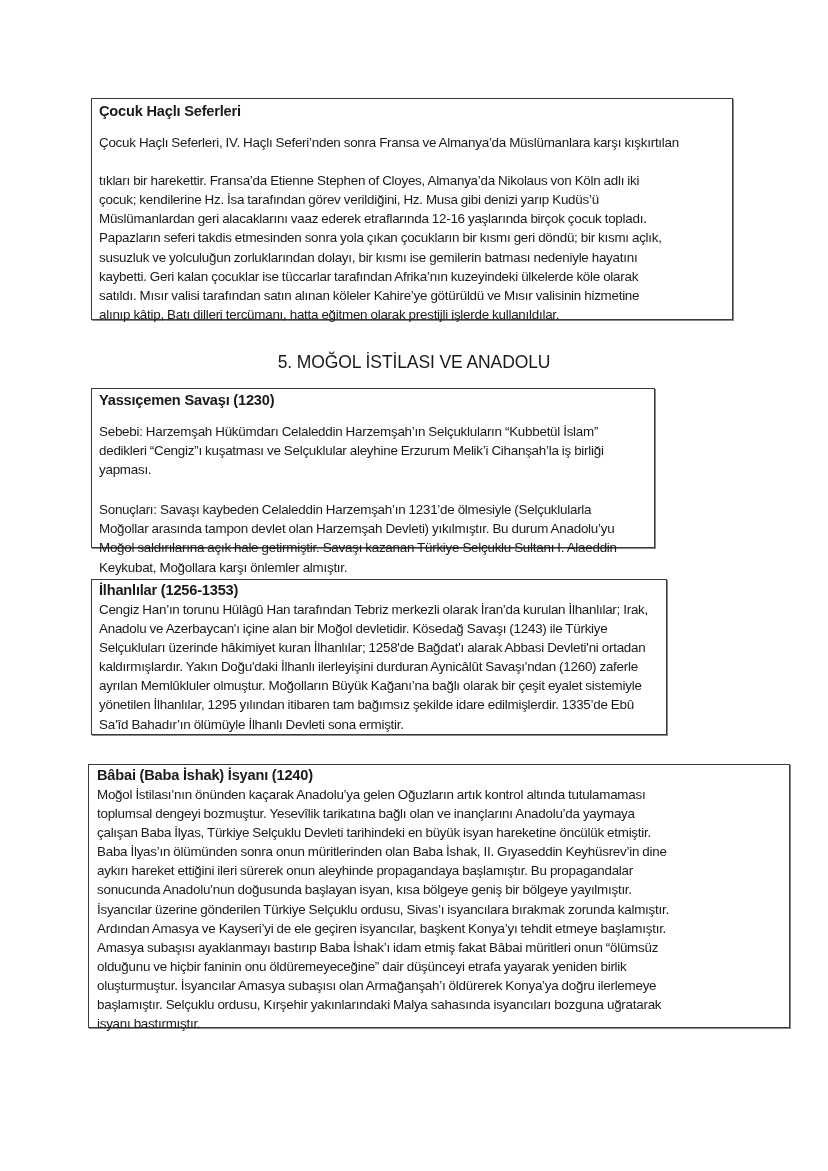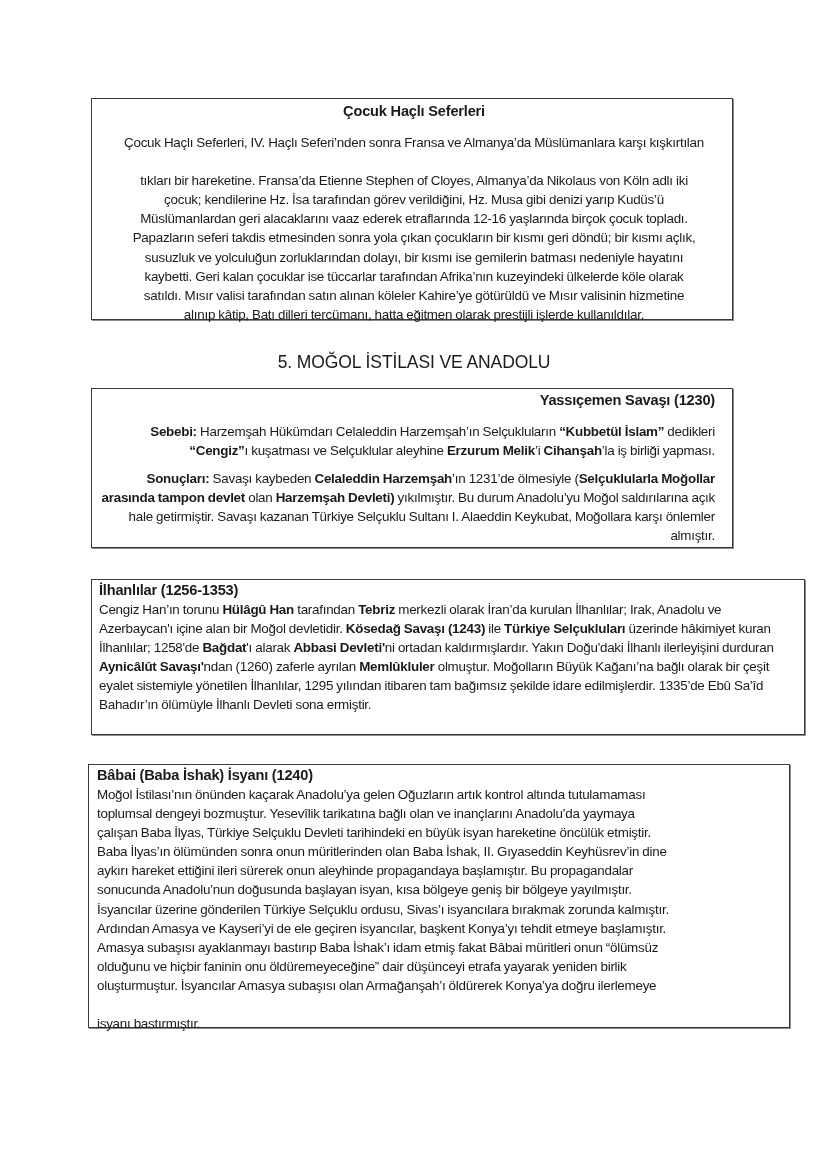--- a/index.html
+++ b/index.html
@@ -29,48 +29,48 @@
       margin: 0;
       letter-spacing: -0.2px;
     }
     .box-text {
       font-size: 13.4px;
       line-height: 19.1px;
       margin: 0;
       letter-spacing: -0.25px;
       word-spacing: -0.3px;
     }
-    .box-text b { font-weight: bold; }
+    .box-text b { font-weight: normal; }
     .section-heading {
       position: absolute;
       left: 0;
       width: 828px;
       top: 352px;
       text-align: center;
       font-weight: normal;
       font-size: 17.5px;
       letter-spacing: -0.1px;
     }
-    #box1 { left: 91px; top: 98px; width: 642px; height: 222px; padding: 2px 3px 0 7px; text-align: center; }
+    #box1 { left: 91px; top: 98px; width: 642px; height: 222px; padding: 2px 3px 0 7px; }
     #box1 .box-title { margin-top: 1px; margin-bottom: 12px; }
-    #box2 { left: 91px; top: 388px; width: 642px; height: 160px; padding: 2px 17px 0 7px; text-align: right; }
+    #box2 { left: 91px; top: 388px; width: 564px; height: 160px; padding: 2px 17px 0 7px; }
     #box2 .box-title { margin-bottom: 12px; }
-    #box2 .para2 { margin-top: 9px; }
-    #box3 { left: 91px; top: 579px; width: 714px; height: 156px; padding: 1px 7px 0 7px; }
+    #box2 .para2 { margin-top: 21px; }
+    #box3 { left: 91px; top: 579px; width: 576px; height: 156px; padding: 1px 7px 0 7px; }
     #box4 { left: 88px; top: 764px; width: 702px; height: 264px; padding: 1px 8px 0 8px; }
   </style>
 </head>
 <body>
 
 <div class="box" id="box1">
   <p class="box-title">Çocuk Haçlı Seferleri</p>
   <p class="box-text">
     <span>Çocuk Haçlı Seferleri, IV. Haçlı Seferi’nden sonra Fransa ve Almanya’da Müslümanlara karşı kışkırtılan</span><br>
     <br>
-    <span>tıkları bir hareketine. Fransa’da Etienne Stephen of Cloyes, Almanya’da Nikolaus von Köln adlı iki</span><br>
+    <span>tıkları bir harekettir. Fransa’da Etienne Stephen of Cloyes, Almanya’da Nikolaus von Köln adlı iki</span><br>
     <span>çocuk; kendilerine Hz. İsa tarafından görev verildiğini, Hz. Musa gibi denizi yarıp Kudüs’ü</span><br>
     <span>Müslümanlardan geri alacaklarını vaaz ederek etraflarında 12-16 yaşlarında birçok çocuk topladı.</span><br>
     <span>Papazların seferi takdis etmesinden sonra yola çıkan çocukların bir kısmı geri döndü; bir kısmı açlık,</span><br>
     <span>susuzluk ve yolculuğun zorluklarından dolayı, bir kısmı ise gemilerin batması nedeniyle hayatını</span><br>
     <span>kaybetti. Geri kalan çocuklar ise tüccarlar tarafından Afrika’nın kuzeyindeki ülkelerde köle olarak</span><br>
     <span>satıldı. Mısır valisi tarafından satın alınan köleler Kahire’ye götürüldü ve Mısır valisinin hizmetine</span><br>
     <span>alınıp kâtip, Batı dilleri tercümanı, hatta eğitmen olarak prestijli işlerde kullanıldılar.</span>
   </p>
 </div>
 
@@ -94,16 +94,16 @@
     <span>toplumsal dengeyi bozmuştur. Yesevîlik tarikatına bağlı olan ve inançlarını Anadolu’da yaymaya</span><br>
     <span>çalışan Baba İlyas, Türkiye Selçuklu Devleti tarihindeki en büyük isyan hareketine öncülük etmiştir.</span><br>
     <span>Baba İlyas’ın ölümünden sonra onun müritlerinden olan Baba İshak, II. Gıyaseddin Keyhüsrev’in dine</span><br>
     <span>aykırı hareket ettiğini ileri sürerek onun aleyhinde propagandaya başlamıştır.  Bu propagandalar</span><br>
     <span>sonucunda Anadolu’nun doğusunda başlayan isyan, kısa bölgeye geniş bir bölgeye yayılmıştır.</span><br>
     <span>İsyancılar üzerine gönderilen Türkiye Selçuklu ordusu, Sivas’ı isyancılara bırakmak zorunda kalmıştır.</span><br>
     <span>Ardından Amasya ve Kayseri’yi de ele geçiren isyancılar, başkent Konya’yı tehdit etmeye başlamıştır.</span><br>
     <span>Amasya subaşısı ayaklanmayı bastırıp Baba İshak’ı idam etmiş fakat Bâbai müritleri onun “ölümsüz</span><br>
     <span>olduğunu ve hiçbir faninin onu öldüremeyeceğine” dair düşünceyi etrafa yayarak yeniden birlik</span><br>
     <span>oluşturmuştur. İsyancılar Amasya subaşısı olan Armağanşah’ı öldürerek Konya’ya doğru ilerlemeye</span><br>
-    <br>
+    <span>başlamıştır. Selçuklu ordusu, Kırşehir yakınlarındaki Malya sahasında isyancıları bozguna uğratarak</span><br>
     <span>isyanı bastırmıştır.</span>
   </p>
 </div>
 
 </body></html>

